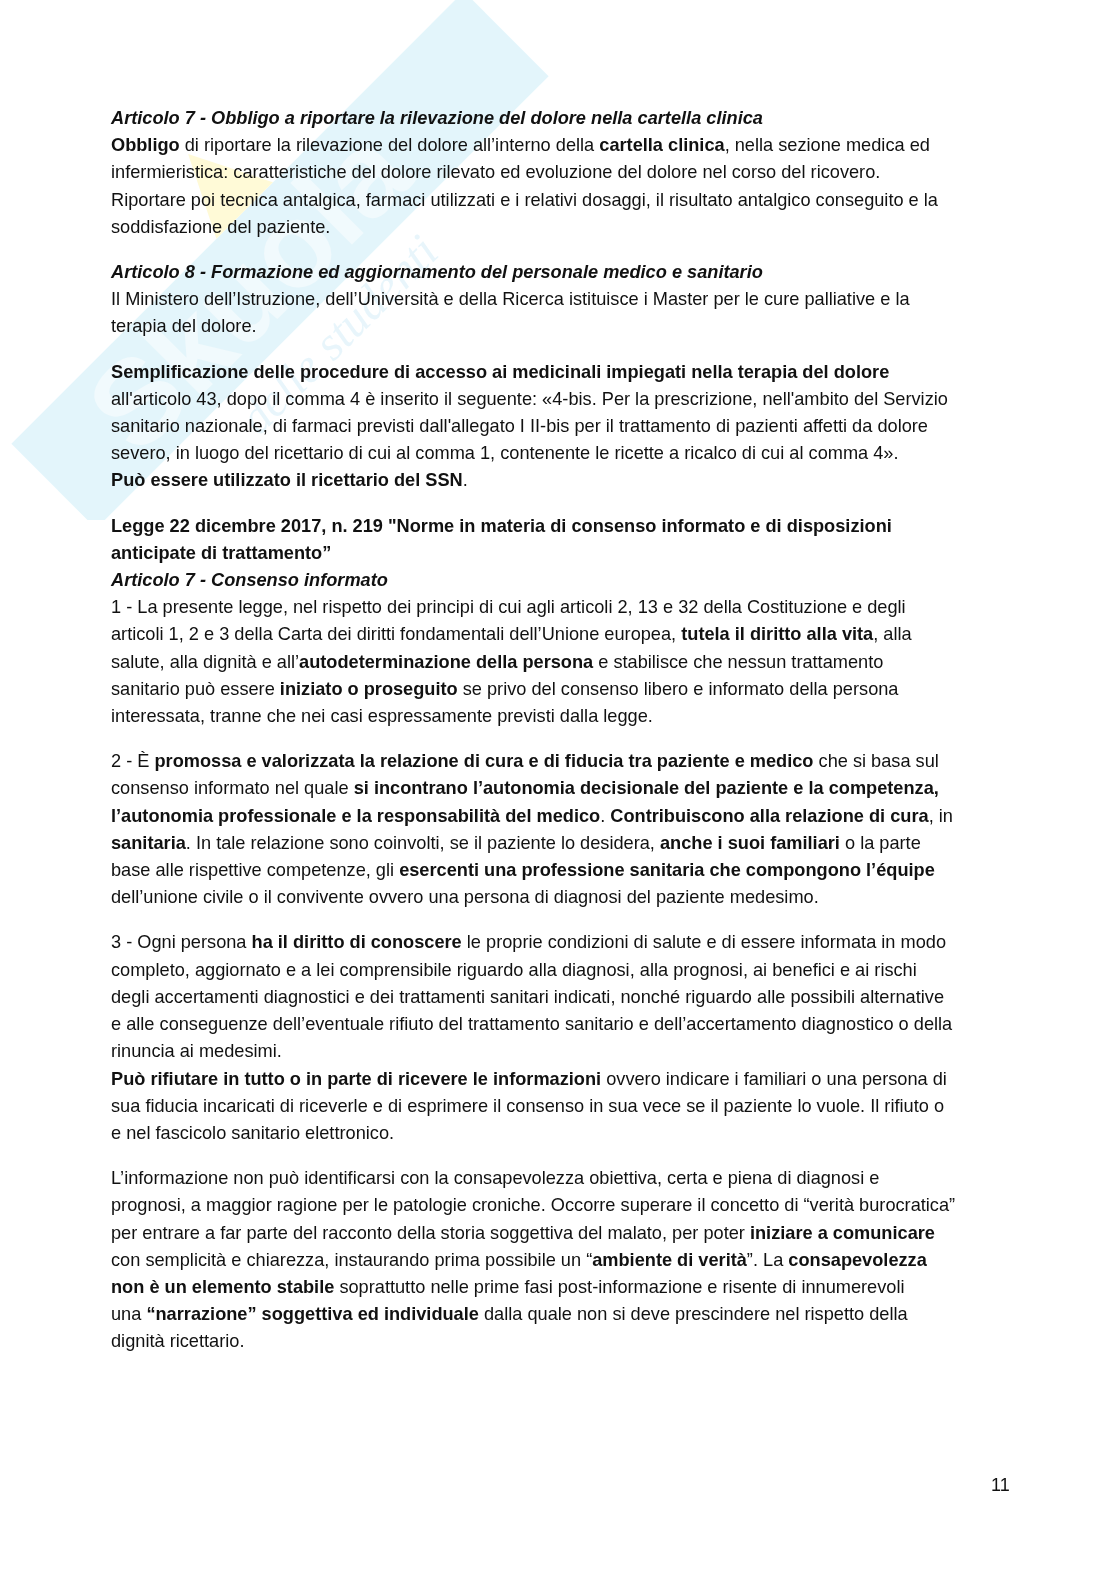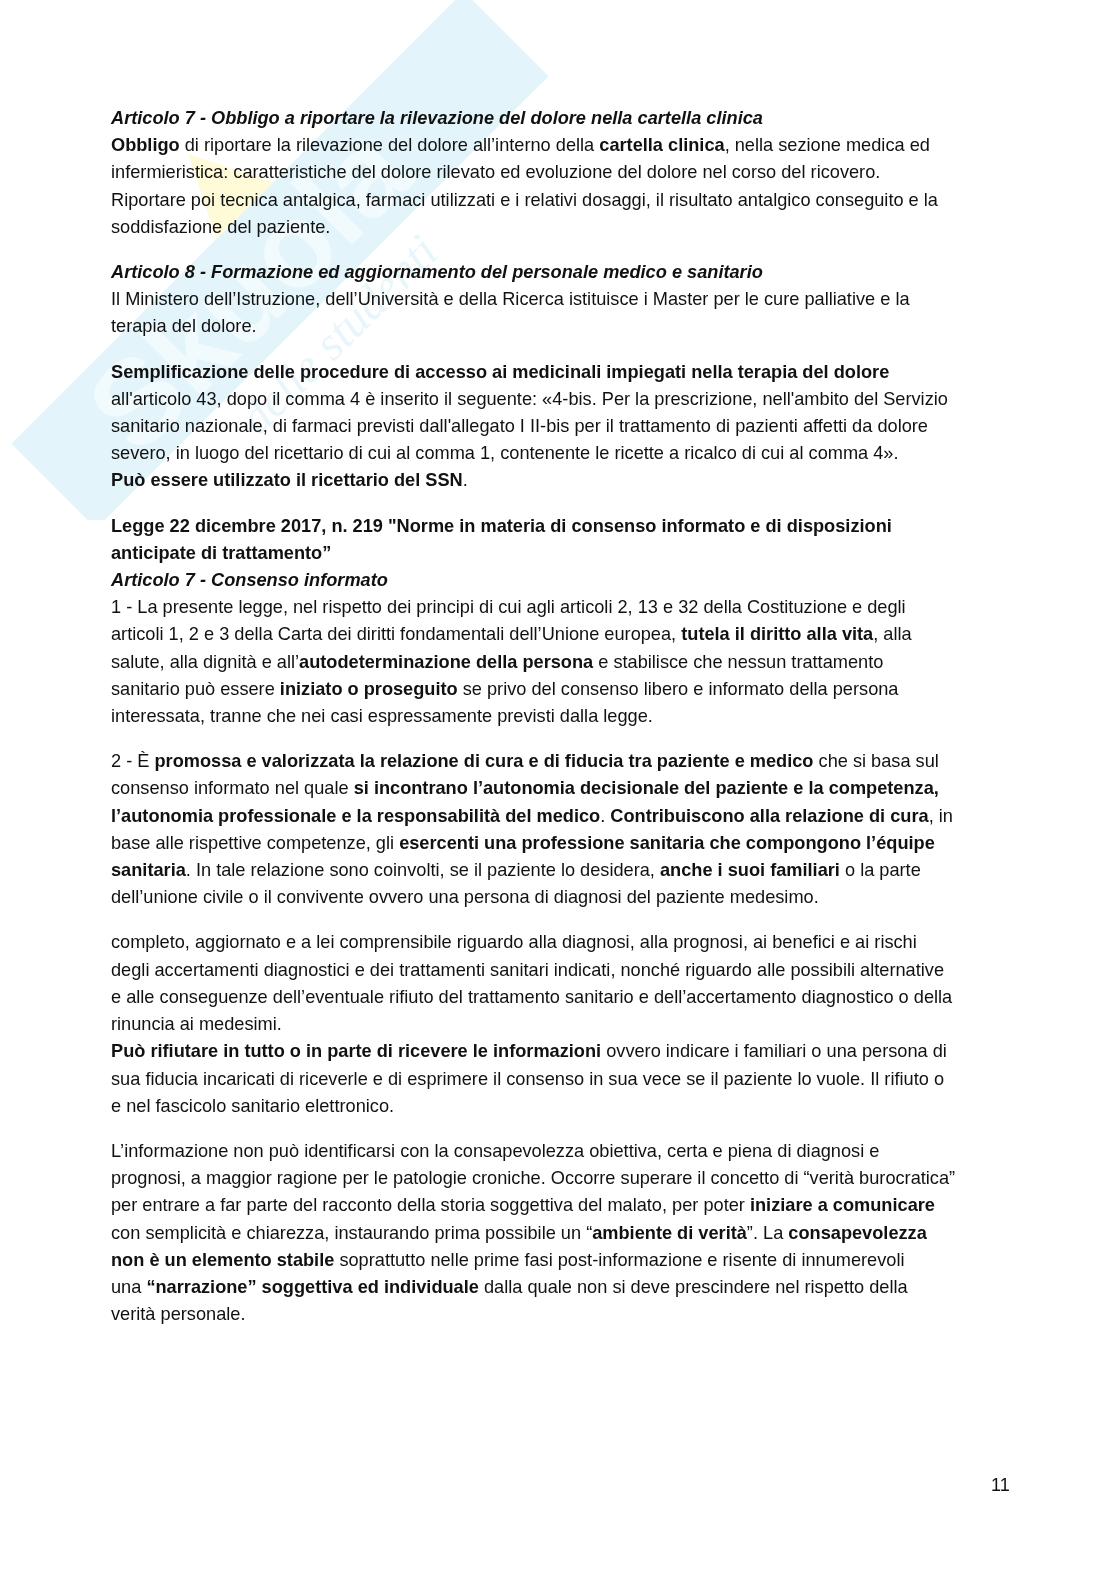--- a/index.html
+++ b/index.html
@@ -64,36 +64,37 @@
   <span class="line">1 - La presente legge, nel rispetto dei principi di cui agli articoli 2, 13 e 32 della Costituzione e degli</span>
   <span class="line"><span>articoli 1, 2 e 3 della Carta dei diritti fondamentali dell’Unione europea, </span><b>tutela il diritto alla vita</b><span>, alla</span></span>
   <span class="line"><span>salute, alla dignità e all’</span><b>autodeterminazione della persona</b><span> e stabilisce che nessun trattamento</span></span>
   <span class="line"><span>sanitario può essere </span><b>iniziato o proseguito</b><span> se privo del consenso libero e informato della persona</span></span>
   <span class="line">interessata, tranne che nei casi espressamente previsti dalla legge.</span>
   <div class="gap"></div>
 
   <span class="line"><span>2 - È </span><b>promossa e valorizzata la relazione di cura e di fiducia tra paziente e medico</b><span> che si basa sul</span></span>
   <span class="line"><span>consenso informato nel quale </span><b>si incontrano l’autonomia decisionale del paziente e la competenza,</b></span>
   <span class="line"><b>l’autonomia professionale e la responsabilità del medico</b><span>. </span><b>Contribuiscono alla relazione di cura</b><span>, in</span></span>
+  <span class="line"><b>sanitaria</b><span>. In tale relazione sono coinvolti, se il paziente lo desidera, </span><b>anche i suoi familiari</b><span> o la parte</span></span>
   <span class="line"><span>base alle rispettive competenze, gli </span><b>esercenti una professione sanitaria che compongono l’équipe</b></span>
-  <span class="line"><b>sanitaria</b><span>. In tale relazione sono coinvolti, se il paziente lo desidera, </span><b>anche i suoi familiari</b><span> o la parte</span></span>
   <span class="line">dell’unione civile o il convivente ovvero una persona di diagnosi del paziente medesimo.</span>
   <div class="gap"></div>
 
+  <span class="line"><span>3 - Ogni persona </span><b>ha il diritto di conoscere</b><span> le proprie condizioni di salute e di essere informata in modo</span></span>
   <span class="line">completo, aggiornato e a lei comprensibile riguardo alla diagnosi, alla prognosi, ai benefici e ai rischi</span>
   <span class="line">degli accertamenti diagnostici e dei trattamenti sanitari indicati, nonché riguardo alle possibili alternative</span>
   <span class="line">e alle conseguenze dell’eventuale rifiuto del trattamento sanitario e dell’accertamento diagnostico o della</span>
   <span class="line">rinuncia ai medesimi.</span>
   <span class="line"><b>Può rifiutare in tutto o in parte di ricevere le informazioni</b><span> ovvero indicare i familiari o una persona di</span></span>
   <span class="line">sua fiducia incaricati di riceverle e di esprimere il consenso in sua vece se il paziente lo vuole. Il rifiuto o</span>
   <span class="line">e nel fascicolo sanitario elettronico.</span>
   <div class="gap"></div>
 
   <span class="line">L’informazione non può identificarsi con la consapevolezza obiettiva, certa e piena di diagnosi e</span>
   <span class="line">prognosi, a maggior ragione per le patologie croniche. Occorre superare il concetto di “verità burocratica”</span>
   <span class="line"><span>per entrare a far parte del racconto della storia soggettiva del malato, per poter </span><b>iniziare a comunicare</b></span>
   <span class="line"><span>con semplicità e chiarezza, instaurando prima possibile un “</span><b>ambiente di verità</b><span>”. La </span><b>consapevolezza</b></span>
   <span class="line"><b>non è un elemento stabile</b><span> soprattutto nelle prime fasi post-informazione e risente di innumerevoli</span></span>
   <span class="line"><span>una </span><b>“narrazione” soggettiva ed individuale</b><span> dalla quale non si deve prescindere nel rispetto della</span></span>
-  <span class="line">verità personale.</span>
+  <span class="line">dignità ricettario.</span>
 </div>
 
 <div class="page-number">11</div>
 
 </body></html>

